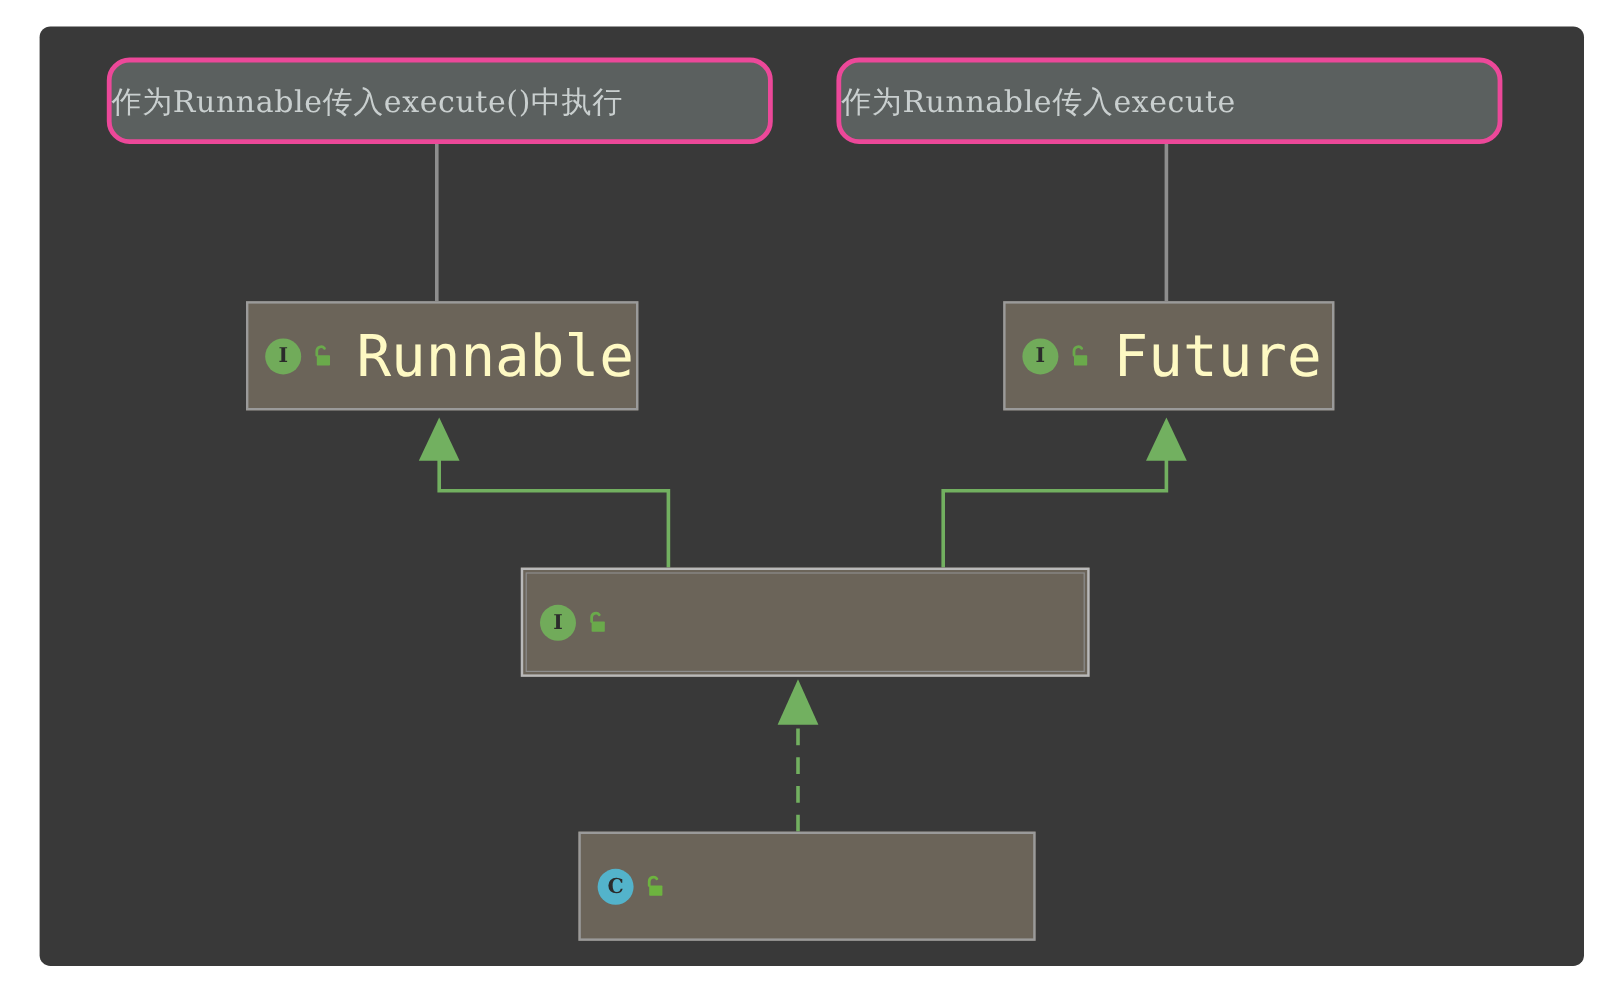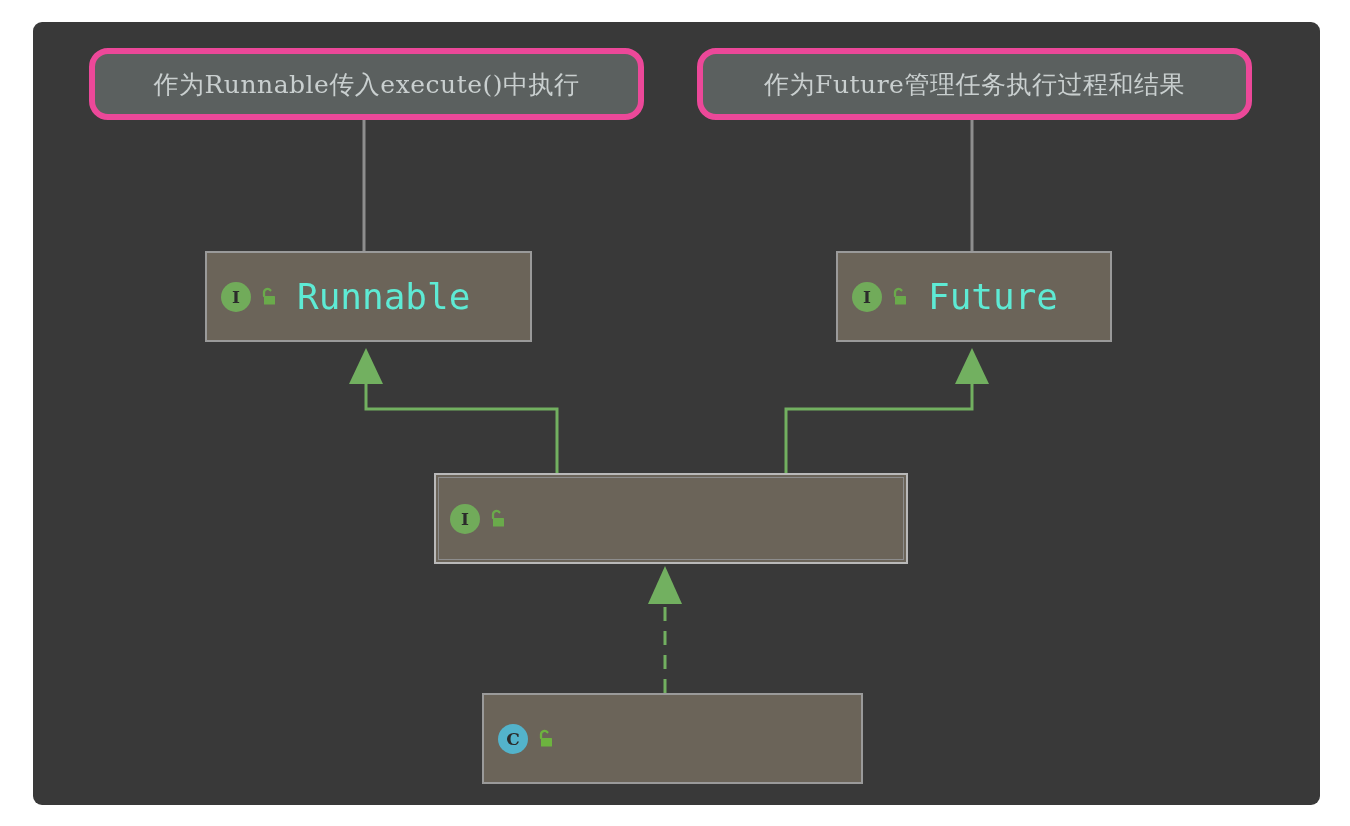--- a/index.html
+++ b/index.html
@@ -40,25 +40,24 @@
     width: 1350px;
     height: 826px;
     pointer-events: none;
   }
 
   
   .note {
     position: absolute;
     box-sizing: border-box;
     background: #5b605f;
-    border: 6px solid #ec4899;
+    border: 4px solid #ec4899;
     border-radius: 19px;
     display: flex;
     align-items: center;
-    justify-content: center;
     color: #c9cfcf;
     font-family: "DejaVu Serif", serif;
     font-size: 25px;
     letter-spacing: 0.5px;
     white-space: nowrap;
   }
   #note-runnable {
     left: 89px;
     top: 48px;
     width: 555px;
@@ -78,23 +77,23 @@
     background: #6b6459;
     border: 2px solid #9a9a9a;
     display: flex;
     align-items: center;
     padding-left: 14px;
   }
   .node.selected {
     border-color: #b9b9b9;
   }
   .node-label {
-    color: #5eead4;
+    color: #fef9c3;
     font-family: "DejaVu Sans Mono", monospace;
-    font-size: 36px;
+    font-size: 48px;
     letter-spacing: 0px;
     white-space: nowrap;
     margin-left: 16px;
   }
 
   #node-runnable        { left: 205px; top: 251px; width: 327px; height: 91px; }
   #node-future          { left: 836px; top: 251px; width: 276px; height: 91px; }
   #node-runnablefuture  { left: 434px; top: 473px; width: 474px; height: 91px; }
   #node-futuretask      { left: 482px; top: 693px; width: 381px; height: 91px; }
 
@@ -159,21 +158,21 @@
       <line x1="665" y1="693" x2="665" y2="604" stroke="#72b060" stroke-width="3" stroke-dasharray="14 10"></line>
       <polygon points="665,566 648,604 682,604" fill="#72b060"></polygon>
     </g>
   </svg>
 
   <div class="note" id="note-runnable">
     <span>作为Runnable传入execute()中执行</span>
   </div>
 
   <div class="note" id="note-future">
-    <span>作为Future管理任务执行过程和结果</span>
+    <span>作为Runnable传入execute</span>
   </div>
 
   <div class="node" id="node-runnable">
     <span class="badge badge-interface">I</span>
     <span class="lock-icon">
       <svg viewBox="0 0 24 24" width="24" height="24" xmlns="http://www.w3.org/2000/svg">
         <path d="M7 11 V7.5 a3.6 3.6 0 0 1 6.4 -2.2" fill="none" stroke="#6aaa4b" stroke-width="2.3" stroke-linecap="round"></path>
         <rect x="7" y="11" width="11" height="8.5" rx="0.6" fill="#6aaa4b"></rect>
       </svg>
     </span>

